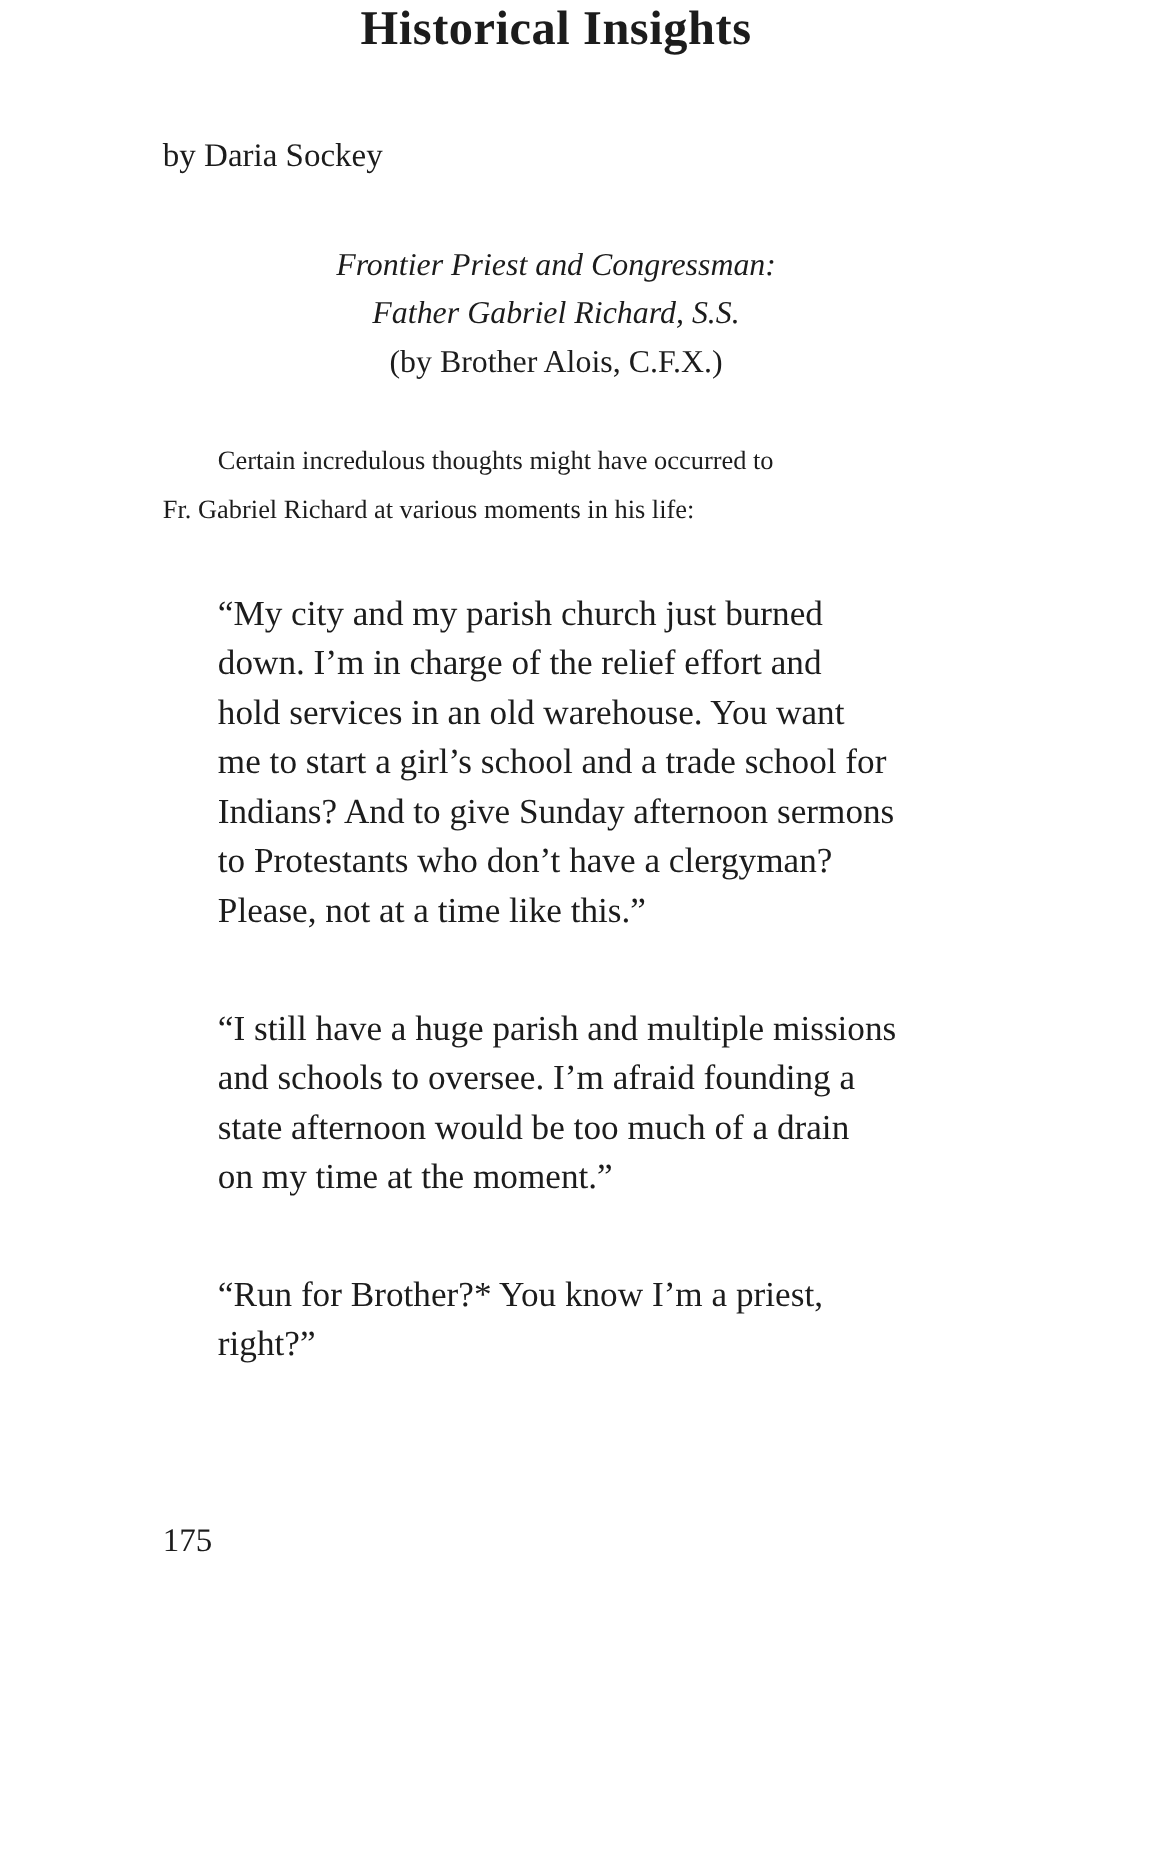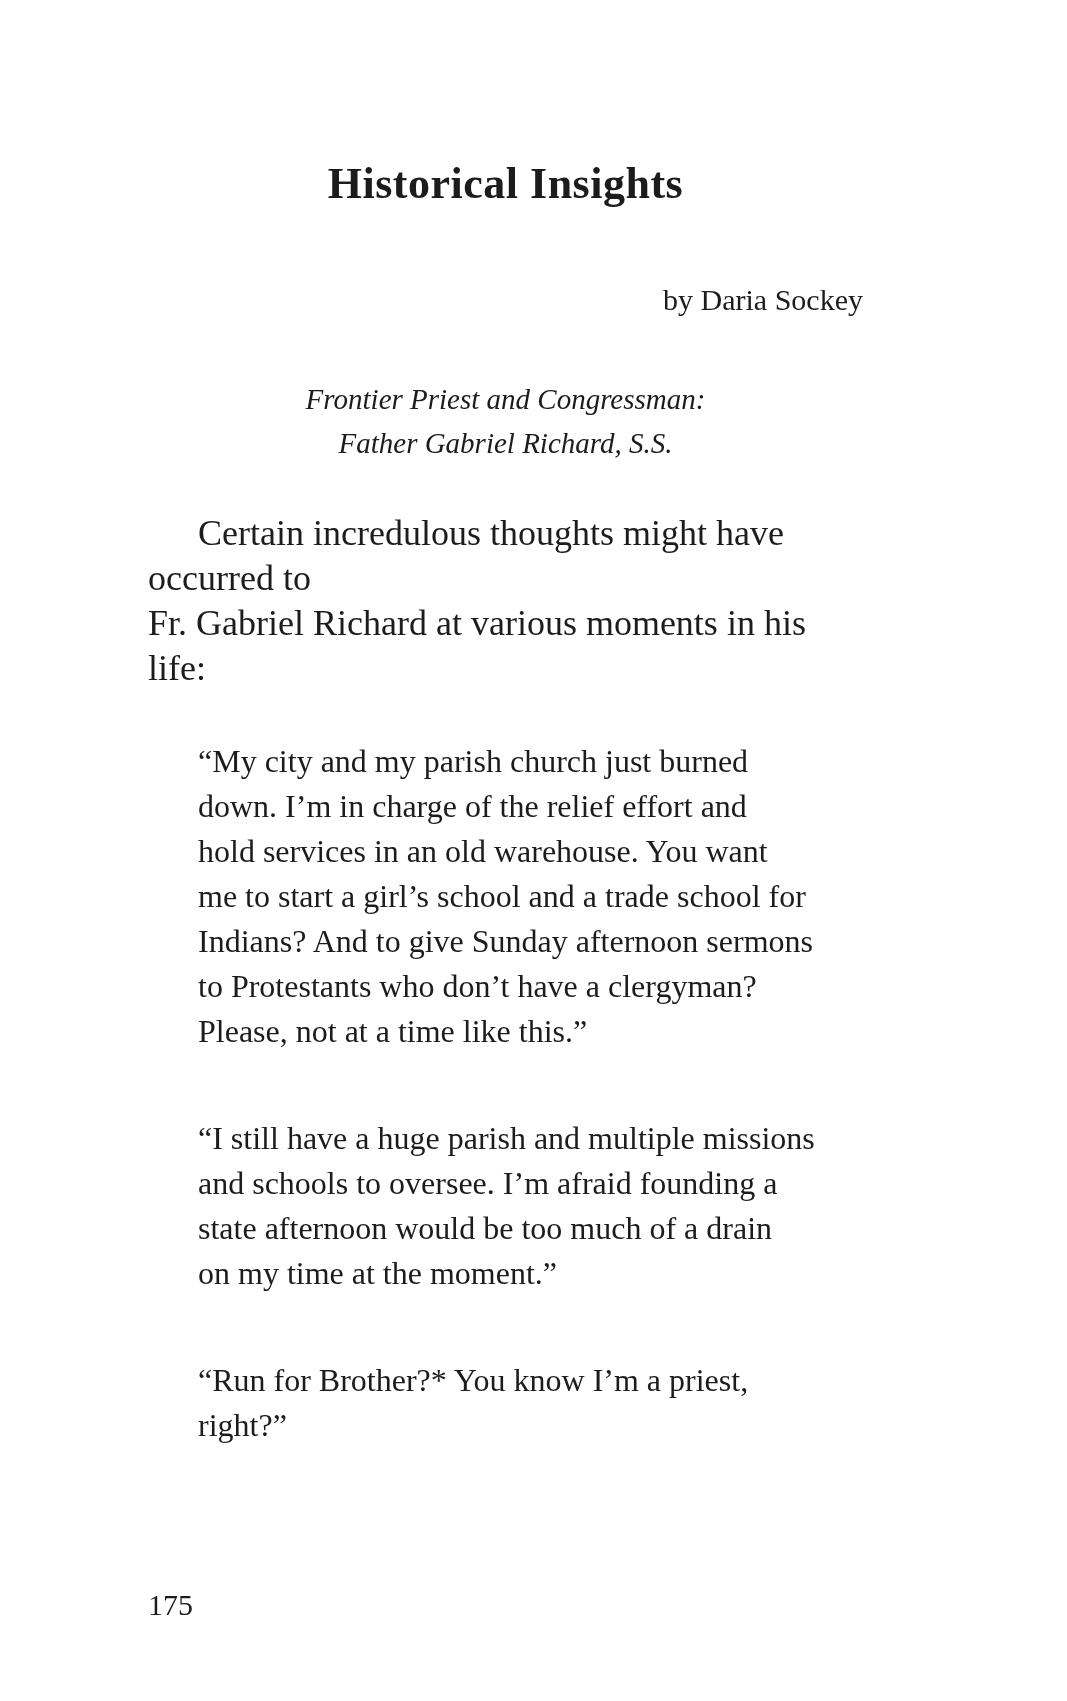--- a/index.html
+++ b/index.html
@@ -11,49 +11,48 @@
     width: 1067px;
     min-height: 1701px;
     font-family: "Liberation Serif", serif;
     color: #1c1c1c;
     -webkit-font-smoothing: antialiased;
   }
   .page {
     box-sizing: border-box;
     width: 715px;
     margin-left: 148px;
-    padding-top: 158px;
   }
   .title {
     font-size: 44px;
     font-weight: bold;
     text-align: center;
     margin: 0 0 74px 0;
     letter-spacing: 0.5px;
   }
   .byline {
     font-size: 30px;
-    text-align: right;
+    text-align: left;
     margin: 16px 0 60px 0;
   }
   .work-ref {
     text-align: center;
     margin: 0 0 46px 0;
   }
   .work-ref p {
     margin: 0;
     font-size: 29px;
     line-height: 44px;
     font-family: Liberation Serif, serif;
   }
   .work-title {
     font-style: italic;
   }
   .intro {
-    font-size: 36px;
+    font-size: 24px;
     line-height: 45px;
     margin: 10px 0 48px 0;
     white-space: pre-line;
     text-indent: 50px;
   }
   .quote {
     font-size: 32px;
     line-height: 45px;
     margin: 0 0 62px 50px;
     white-space: pre-line;
@@ -68,20 +67,21 @@
 
 <div class="page">
 
   <h1 class="title">Historical Insights</h1>
 
   <p class="byline">by Daria Sockey</p>
 
   <div class="work-ref">
     <p class="work-title">Frontier Priest and Congressman:</p>
     <p class="work-title">Father Gabriel Richard, S.S.</p>
+    <p class="work-author">(by Brother Alois, C.F.X.)</p>
   </div>
 
   <p class="intro">Certain incredulous thoughts might have occurred to
 Fr. Gabriel Richard at various moments in his life:</p>
 
   <div>
     <p class="quote">“My city and my parish church just burned
 down. I’m in charge of the relief effort and
 hold services in an old warehouse. You want
 me to start a girl’s school and a trade school for

